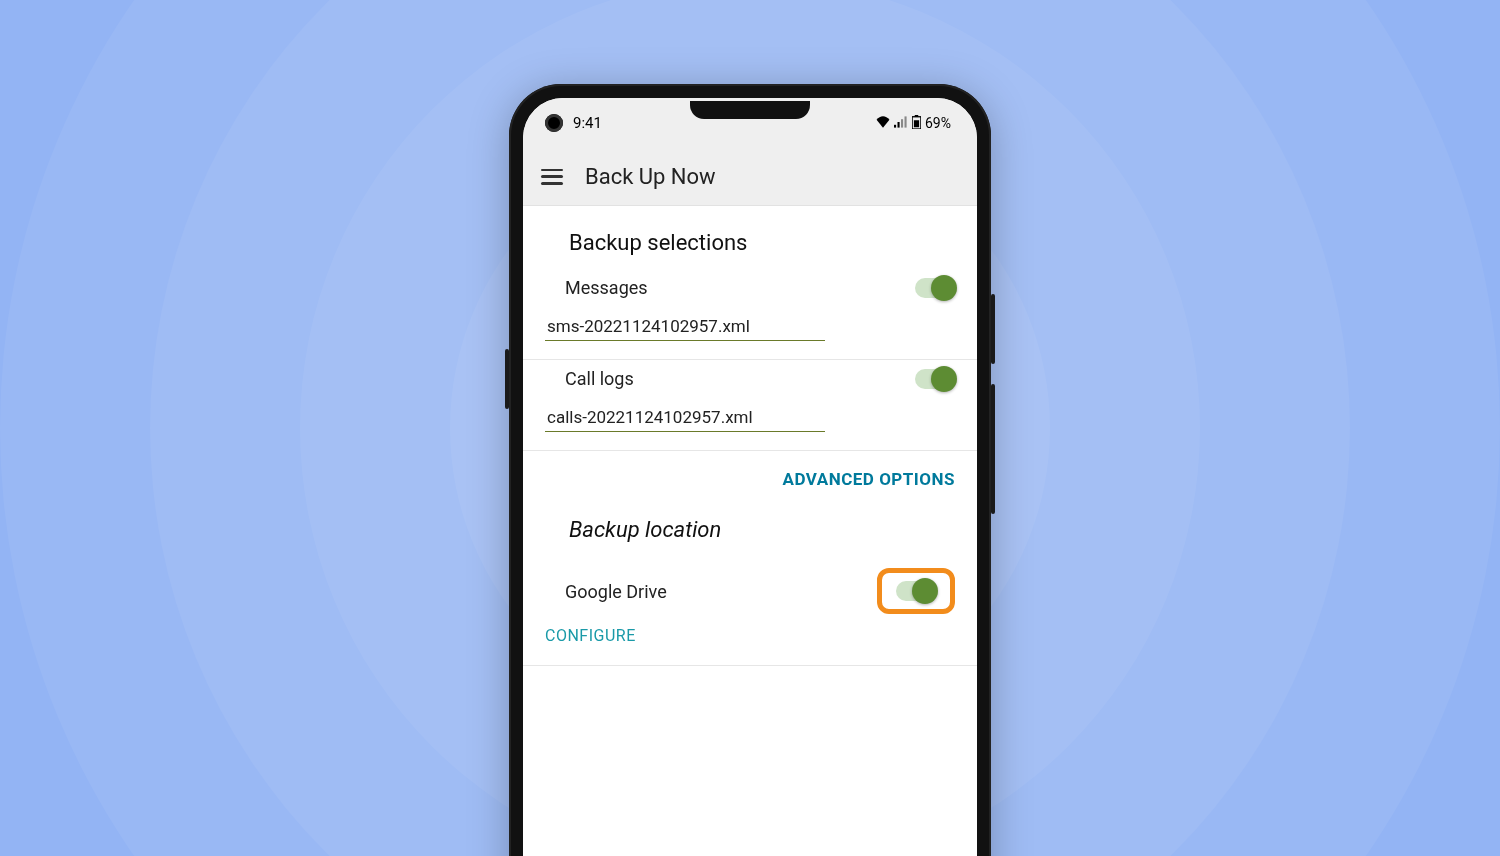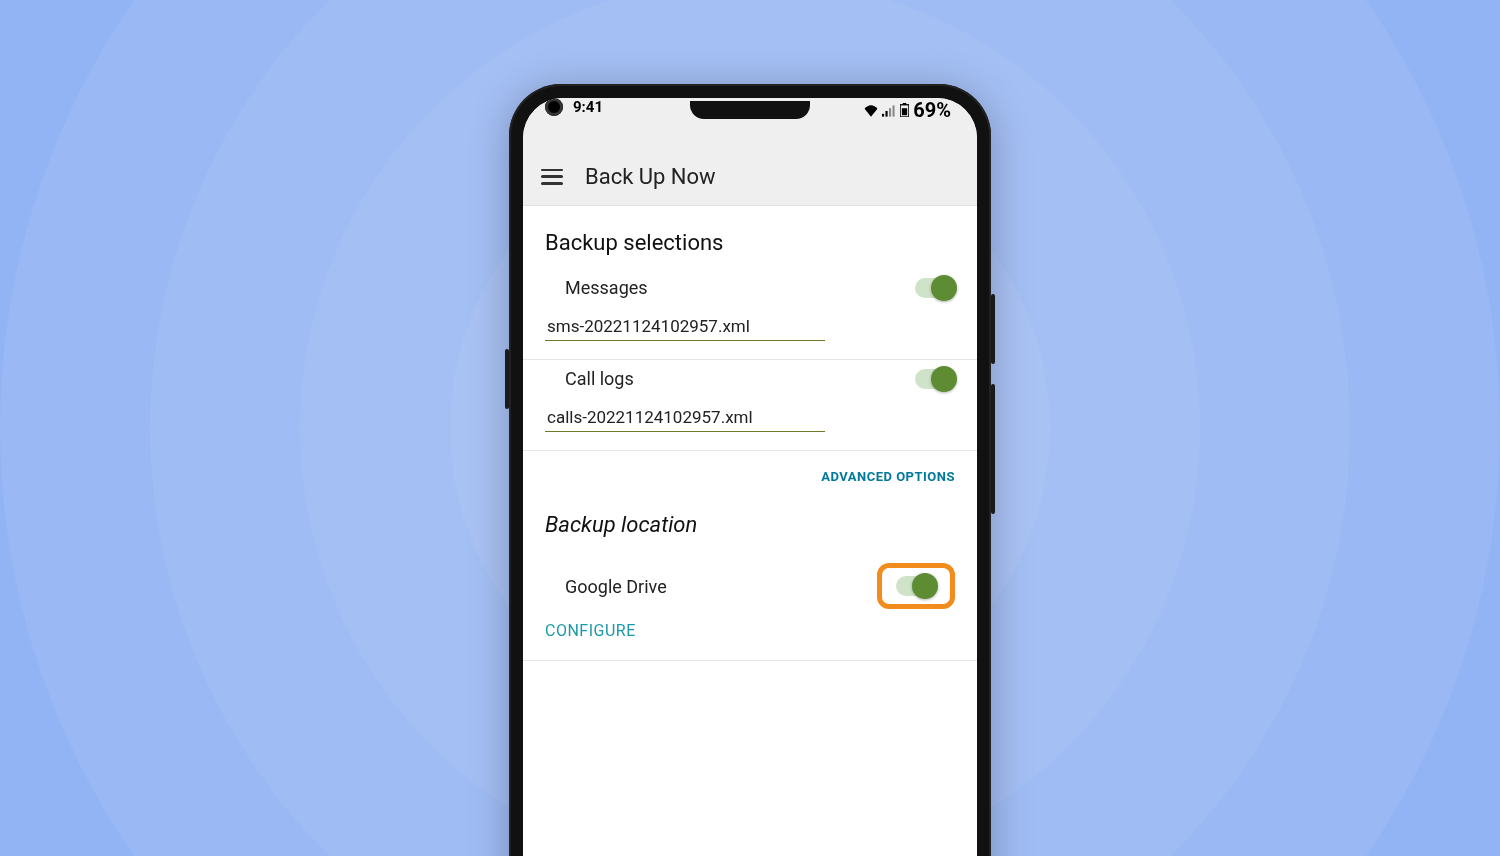--- a/index.html
+++ b/index.html
@@ -70,38 +70,38 @@
     width: 120px;
     height: 18px;
     background: #111;
     border-radius: 0 0 14px 14px;
     z-index: 5;
   }
   .statusbar {
     height: 50px;
     background: #EFEFEF;
     display: flex;
-    align-items: flex-start;
+    align-items: center;
     justify-content: space-between;
     padding: 0 26px 0 22px;
     font-size: 15px;
     color: #000;
-    font-weight: 700;
+    font-weight: 400;
   }
   .status-left {
     display: flex;
     align-items: center;
     gap: 10px;
   }
   .camhole {
     width: 18px; height: 18px; border-radius: 50%; background: #000;
     box-shadow: inset 0 0 0 3px #333;
   }
   .status-right {
-    display: flex; align-items: center; gap: 4px; font-size: 20px;
+    display: flex; align-items: center; gap: 4px; font-size: 14px;
   }
 
   .appbar {
     height: 58px;
     background: #EFEFEF;
     display: flex;
     align-items: center;
     gap: 22px;
     padding: 0 18px;
     border-bottom: 1px solid #e2e2e2;
@@ -112,20 +112,21 @@
   }
   .hamburger span { height: 2.5px; background: #333; border-radius: 2px; }
   .appbar-title { font-size: 22px; color: #222; font-weight: 400; }
 
   .content { background: #fff; }
   .section-title {
     font-size: 22px;
     color: #111;
     padding: 24px 22px 14px;
     font-weight: 400;
+    margin-left: 24px;
   }
   .row {
     display: flex;
     align-items: center;
     justify-content: space-between;
     padding: 8px 22px 6px;
   }
   .row-label { font-size: 18px; color: #222; margin-left: 20px; }
   .filefield {
     margin: 6px 22px 18px;
@@ -157,21 +158,21 @@
     padding: 8px 14px;
     display: inline-flex;
     align-items: center;
   }
 
   .adv-link {
     text-align: right;
     padding: 18px 22px 24px;
     color: #007A9C;
     font-weight: 700;
-    font-size: 13px;
+    font-size: 17px;
     letter-spacing: 0.5px;
     margin-left: 24px;
   }
   .configure-link {
     padding: 6px 22px 20px;
     color: #1A9AA8;
     font-size: 16px;
     letter-spacing: 0.5px;
   }
 </style>

